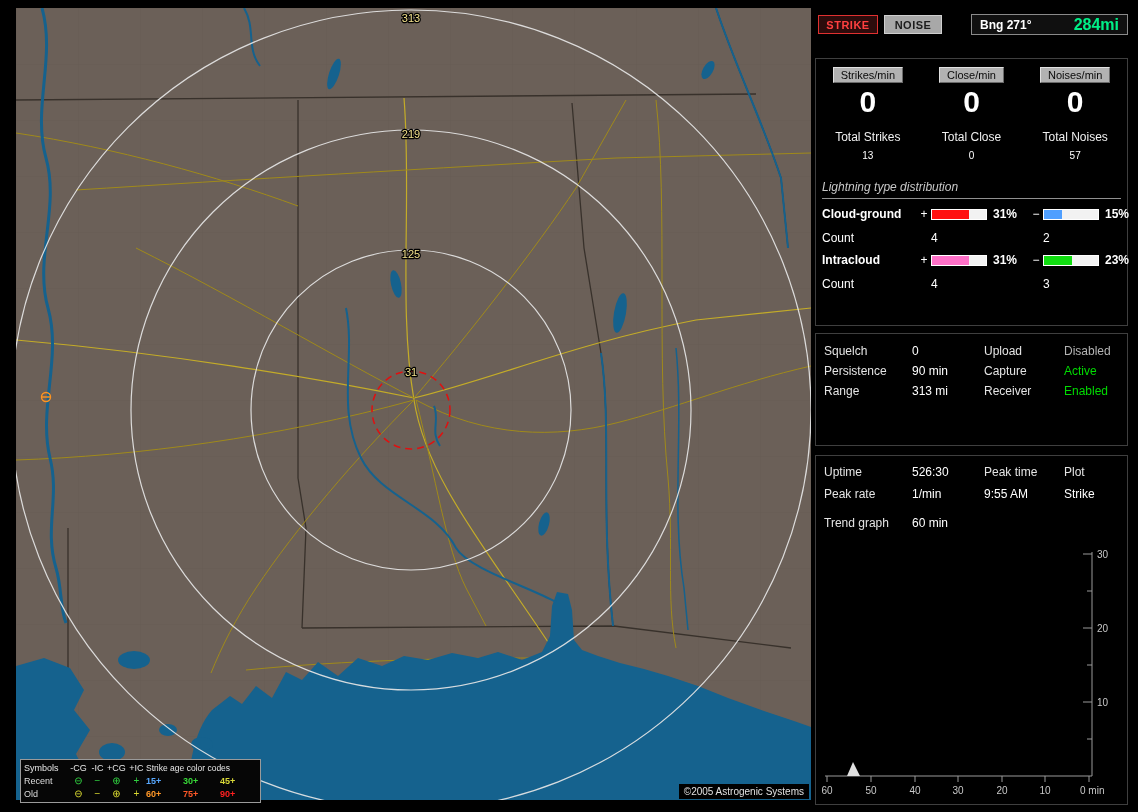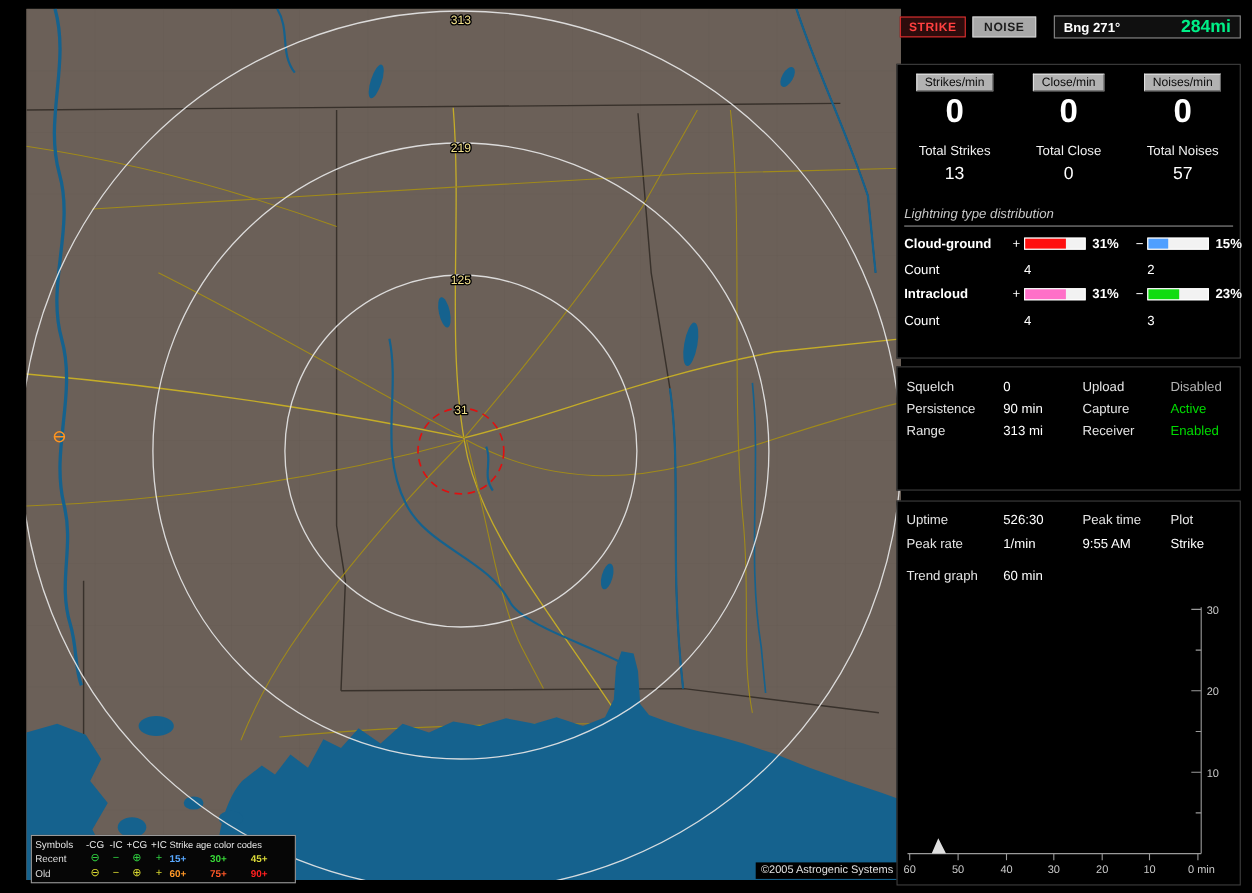--- a/index.html
+++ b/index.html
@@ -1,21 +1,21 @@
 <!DOCTYPE html>
 <html><head>
 <meta charset="utf-8">
 <style>
   * { box-sizing: border-box; }
   html, body { margin:0; padding:0; background:#000; width:1138px; height:812px; overflow:hidden;
                font-family:"Liberation Sans", sans-serif; }
   #stage { position:relative; width:1138px; height:812px; background:#000; }
 
   
-  #map-area { position:absolute; left:24px; top:8px; width:795px; height:792px; background:#6b6058; }
+  #map-area { position:absolute; left:16px; top:8px; width:795px; height:792px; background:#6b6058; }
   #map-svg { display:block; width:100%; height:100%; }
   .ring-label { fill:#f2e08c; font-size:11px; text-anchor:middle; font-family:"Liberation Sans",sans-serif;
                 paint-order:stroke; stroke:#000; stroke-width:2.5px; stroke-linejoin:round; }
   #copyright { position:absolute; right:2px; top:776px; background:#000; color:#e0e0e0; font-size:10px;
                padding:2px 5px; }
 
   
   #legend { position:absolute; left:4px; top:751px; width:241px; background:#060606; border:1px solid #9a9a9a;
             font-size:9px; color:#ddd; padding:1px 0 2px 3px; }
   .legend-row { display:grid; grid-template-columns:44px 21px 17px 21px 19px 37px 37px 32px; align-items:center; height:13px; }
@@ -31,32 +31,32 @@
   #box-counters { top:58px; height:268px; }
   #box-status { top:333px; height:113px; }
   #box-trend { top:455px; height:350px; }
 
   .strike-btn { position:absolute; left:3px; top:3px; width:60px; height:19px; background:#2d0c0c;
                 border:1px solid #e03030; color:#ff4040; font-weight:bold; font-size:11px; letter-spacing:.5px;
                 font-family:inherit; }
   .noise-btn  { position:absolute; left:69px; top:3px; width:58px; height:19px; background:#a8a8a8;
                 border:1px solid #cfcfcf; color:#1c1c1c; font-weight:bold; font-size:11px; letter-spacing:.5px;
                 font-family:inherit; }
-  .bng-box { position:absolute; right:0; top:2px; width:170px; height:21px; background:#101010;
+  .bng-box { position:absolute; right:0; top:2px; width:157px; height:21px; background:#101010;
              border:1px solid #8a8a8a; display:flex; align-items:center; justify-content:space-between; padding:0 8px; }
   .bng-label { color:#fff; font-size:12px; font-weight:bold; }
   .bng-dist  { font-size:16px; font-weight:bold; }
 
   .counter-cols { display:flex; padding-top:6px; }
   .counter-col { flex:1; text-align:center; }
   .rate-btn { background:#b2b2b2; border:1px solid; border-color:#e0e0e0 #6a6a6a #6a6a6a #e0e0e0;
               color:#0a0a0a; font-size:11px; padding:1px 7px; font-family:inherit; }
   .rate-value { margin-top:4px; font-size:30px; font-weight:bold; color:#fff; line-height:1; }
   .total-label { margin-top:13px; font-size:12px; color:#f0f0f0; }
-  .total-value { margin-top:6px; font-size:16px; color:#fff; }
+  .total-value { margin-top:6px; font-size:10px; color:#fff; }
 
   .dist-title { margin:19px 6px 0 6px; padding-bottom:4px; font-size:12px; color:#c8c8c8; border-bottom:1px solid #909090;font-style:italic; }
   .dist-row { display:grid; grid-template-columns:95px 14px 58px 40px 14px 58px 30px; align-items:center;
               margin:8px 0 0 6px; font-size:12px; color:#fff; }
   .dist-label { font-weight:bold; }
   .count-row { margin-top:10px; }
   .count-row .dist-label { font-weight:normal; }
   .bar { display:inline-block; width:56px; height:11px; background:#f2f2f2; border:1px solid #fff; position:relative; }
   .bar-fill { position:absolute; left:0; top:0; bottom:0; }
   .pct { font-weight:bold; padding-left:4px; }

